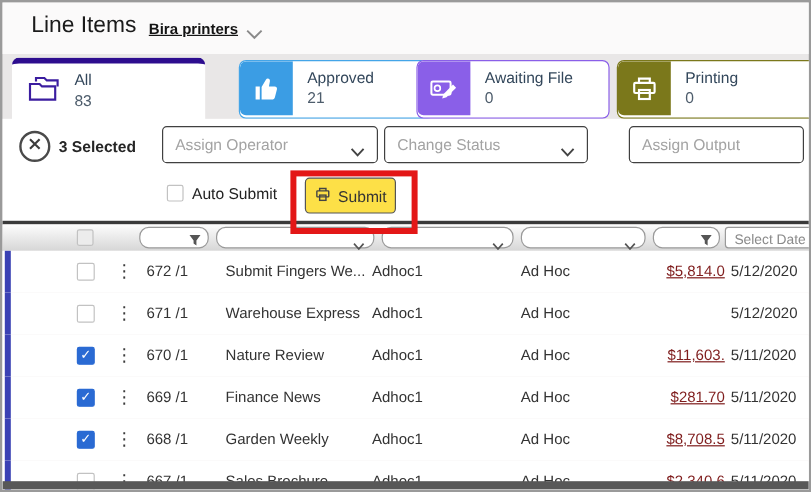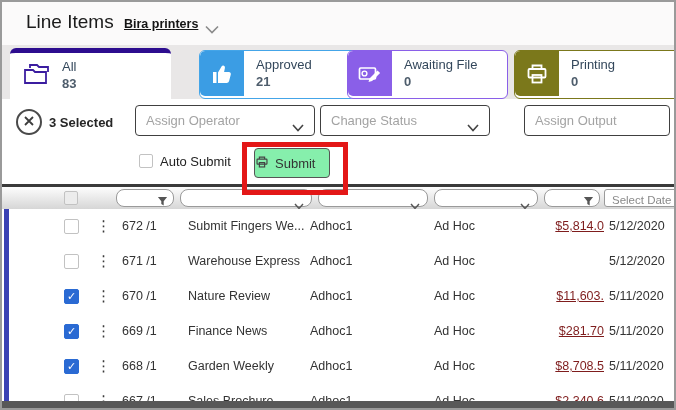--- a/index.html
+++ b/index.html
@@ -9,21 +9,21 @@
     font-family:"Liberation Sans", sans-serif; -webkit-font-smoothing:antialiased;
   }
   
   .hdr{position:absolute;left:0;top:0;right:0;height:43px;background:#fbfafa;}
   .title{position:absolute;left:24px;top:9px;font-size:19px;color:#1b1b1b;}
   .sublink{position:absolute;left:122px;top:15px;font-size:12.5px;font-weight:bold;color:#141414;text-decoration:underline;cursor:pointer;}
   .hdr-chev{position:absolute;left:203px;top:18px;}
   
   .tab{position:absolute;background:#fff;overflow:hidden;}
   .tab .lab{position:absolute;left:56px;top:6px;font-size:13px;color:#33475b;}
-  .tab .cnt{position:absolute;left:56px;top:23px;font-size:13px;font-weight:bold;color:#4e5d6c;}
+  .tab .cnt{position:absolute;left:56px;top:23px;font-size:13px;font-weight:normal;color:#4e5d6c;}
   .tab-all{left:8px;top:46px;width:161px;height:51px;border-top:5px solid #2d0d8f;border-radius:6px 6px 0 0;}
   .tab-all .lab{left:52px;}
   .tab-all .cnt{left:52px;}
   .tab-all .ticon{position:absolute;left:12px;top:8px;}
   .tab-b{height:47px;border-radius:6px;}
   .tab-approved{left:177px;top:48px;width:161px;border:1px solid #44a5e8;margin-left:20px;}
   .tab-awaiting{left:345px;top:48px;width:159px;border:1px solid #8a5fe8;}
   .tab-printing{left:512px;top:48px;width:170px;border:1px solid #7b781b;}
   .iconsq{position:absolute;left:0;top:0;width:44px;height:45px;border-radius:5px 0 0 5px;display:flex;align-items:center;justify-content:center;}
   .sq-blue{background:#3b9de4;}
@@ -39,21 +39,21 @@
   .dd-operator{left:133px;top:6px;width:180px;}
   .dd-status{left:318px;top:6px;width:170px;}
   .in-output{position:absolute;left:522px;top:6px;width:146px;height:31px;border:1px solid #404040;border-radius:4px;box-sizing:border-box;font-family:"Liberation Sans",sans-serif;font-size:13px;color:#b91c1c;padding:0 10px;outline:none;}
   .in-output::placeholder{color:#a3a3a3;}
   .cb{width:14px;height:14px;border:1px solid #c2c2c2;border-radius:2px;background:#fff;box-sizing:border-box;display:flex;align-items:center;justify-content:center;cursor:pointer;}
   .cb .tick{display:none;color:#fff;font-size:11px;line-height:1;}
   .cb.checked{background:#2a6ad3;border-color:#2a6ad3;}
   .cb.checked .tick{display:block;}
   .autosub-cb{position:absolute;left:137px;top:55px;}
   .autosub-lab{position:absolute;left:158px;top:55px;font-size:13px;color:#222;}
-  .submit-btn{position:absolute;left:252px;top:49px;width:76px;height:30px;border:1px solid #555;border-radius:4px;background:#86efac;display:flex;align-items:center;gap:6px;font-size:13px;color:#333;cursor:pointer;box-sizing:border-box;}
+  .submit-btn{position:absolute;left:252px;top:49px;width:76px;height:30px;border:1px solid #555;border-radius:4px;background:#fde047;display:flex;align-items:center;justify-content:center;gap:6px;font-size:13px;color:#333;cursor:pointer;box-sizing:border-box;}
   .red-rect{position:absolute;left:240px;top:140px;width:96px;height:43px;border:5px solid #e31717;z-index:20;pointer-events:none;}
   
   .tbl-topline{position:absolute;left:0;top:182px;right:0;height:3px;background:#3a3a3a;}
   .frow{position:absolute;left:0;top:185px;right:0;height:22px;background:linear-gradient(#fdfdfd,#d6d6d6);border-bottom:1px solid #bdbdbd;}
   .fbox{position:absolute;top:2px;height:18px;background:#fff;border:1px solid #9a9a9a;border-radius:8px;box-sizing:border-box;cursor:pointer;}
   .fbox .fun{position:absolute;right:5px;top:3px;}
   .fbox .chev{position:absolute;right:7px;top:6px;}
   .hdr-cb{position:absolute;left:62px;top:4px;background:#ececec;}
   .f-id{left:114px;width:58px;}
   .f-name{left:178px;width:132px;}

